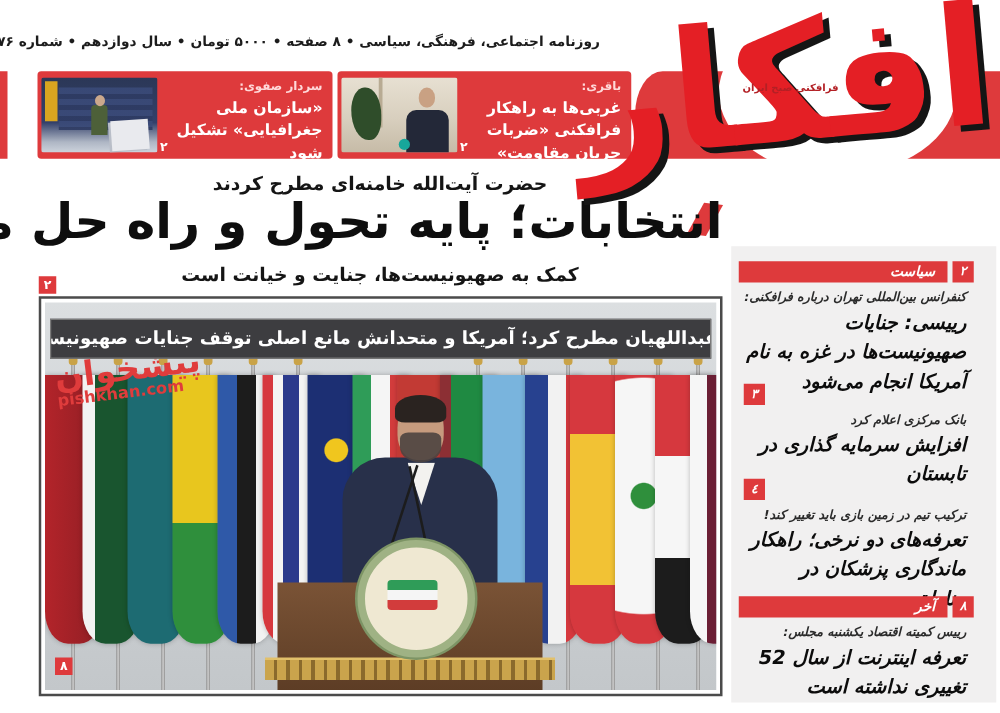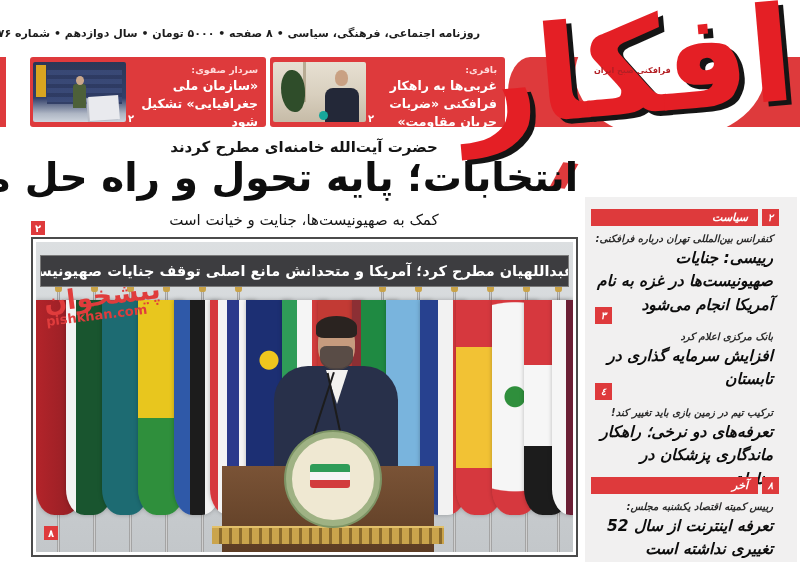--- a/index.html
+++ b/index.html
@@ -38,21 +38,21 @@
   
   #mast-band{left:508px;top:57px;width:292px;height:70px;background:#de3a3c;border-radius:38px 0 0 38px / 60px 0 0 60px;}
   #mast-ellipse{left:575px;top:8px;width:190px;height:132px;background:#fff;border-radius:50%;}
   #logo{right:6px;top:-28px;width:250px;text-align:center;font-size:132px;line-height:1.4;font-weight:bold;color:#e41f25;
         text-shadow:5px 5px 0 #151515;transform:rotate(-5deg);z-index:5;}
   #tagline{left:594px;top:66px;font-size:8px;font-weight:bold;color:#b32025;z-index:6;}
   
   #lead-kicker{left:30px;top:138px;width:548px;text-align:center;font-size:15px;font-weight:bold;color:#151515;}
   #lead-headline{left:30px;top:155px;width:548px;text-align:center;font-size:39px;font-weight:bold;color:#0e0e0e;white-space:nowrap;z-index:2;}
   #lead-accent{left:556px;top:163px;width:16px;height:25px;background:#de3a3c;transform:skewX(-24deg) rotate(6deg);z-index:1;}
-  #lead-subhead{left:30px;top:211px;width:548px;text-align:center;font-size:15px;font-weight:normal;color:#151515;}
+  #lead-subhead{left:30px;top:211px;width:548px;text-align:center;font-size:15px;font-weight:bold;color:#151515;}
   .pgbadge{width:14px;height:14px;background:#de3a3c;color:#fff;font-size:10px;font-weight:bold;
            display:flex;align-items:center;justify-content:center;}
   #lead-page{left:31px;top:221px;}
   
   #photo-frame{left:31px;top:237px;width:547px;height:320px;border:2px solid #4b4b4b;background:#fff;padding:3px;box-sizing:border-box;}
   #photo-scene{position:relative;width:100%;height:100%;overflow:hidden;background:linear-gradient(180deg,#dcdfe1 0%,#cdd1d4 55%,#c3c7ca 100%);}
   .flag{position:absolute;top:58px;width:46px;height:215px;border-radius:0 0 40% 40% / 0 0 12% 12%;box-shadow:0 0 4px rgba(0,0,0,.25);}
   .pole{position:absolute;top:46px;width:3px;height:264px;background:linear-gradient(90deg,#8e8e8e,#cfcfcf,#8e8e8e);}
   .finial{position:absolute;top:40px;width:7px;height:10px;background:#c9a348;border-radius:50% 50% 30% 30%;}
   #caption-bar{position:absolute;left:4px;right:4px;top:13px;height:30px;background:#3d3d40;border:1px solid #7a7a7a;

